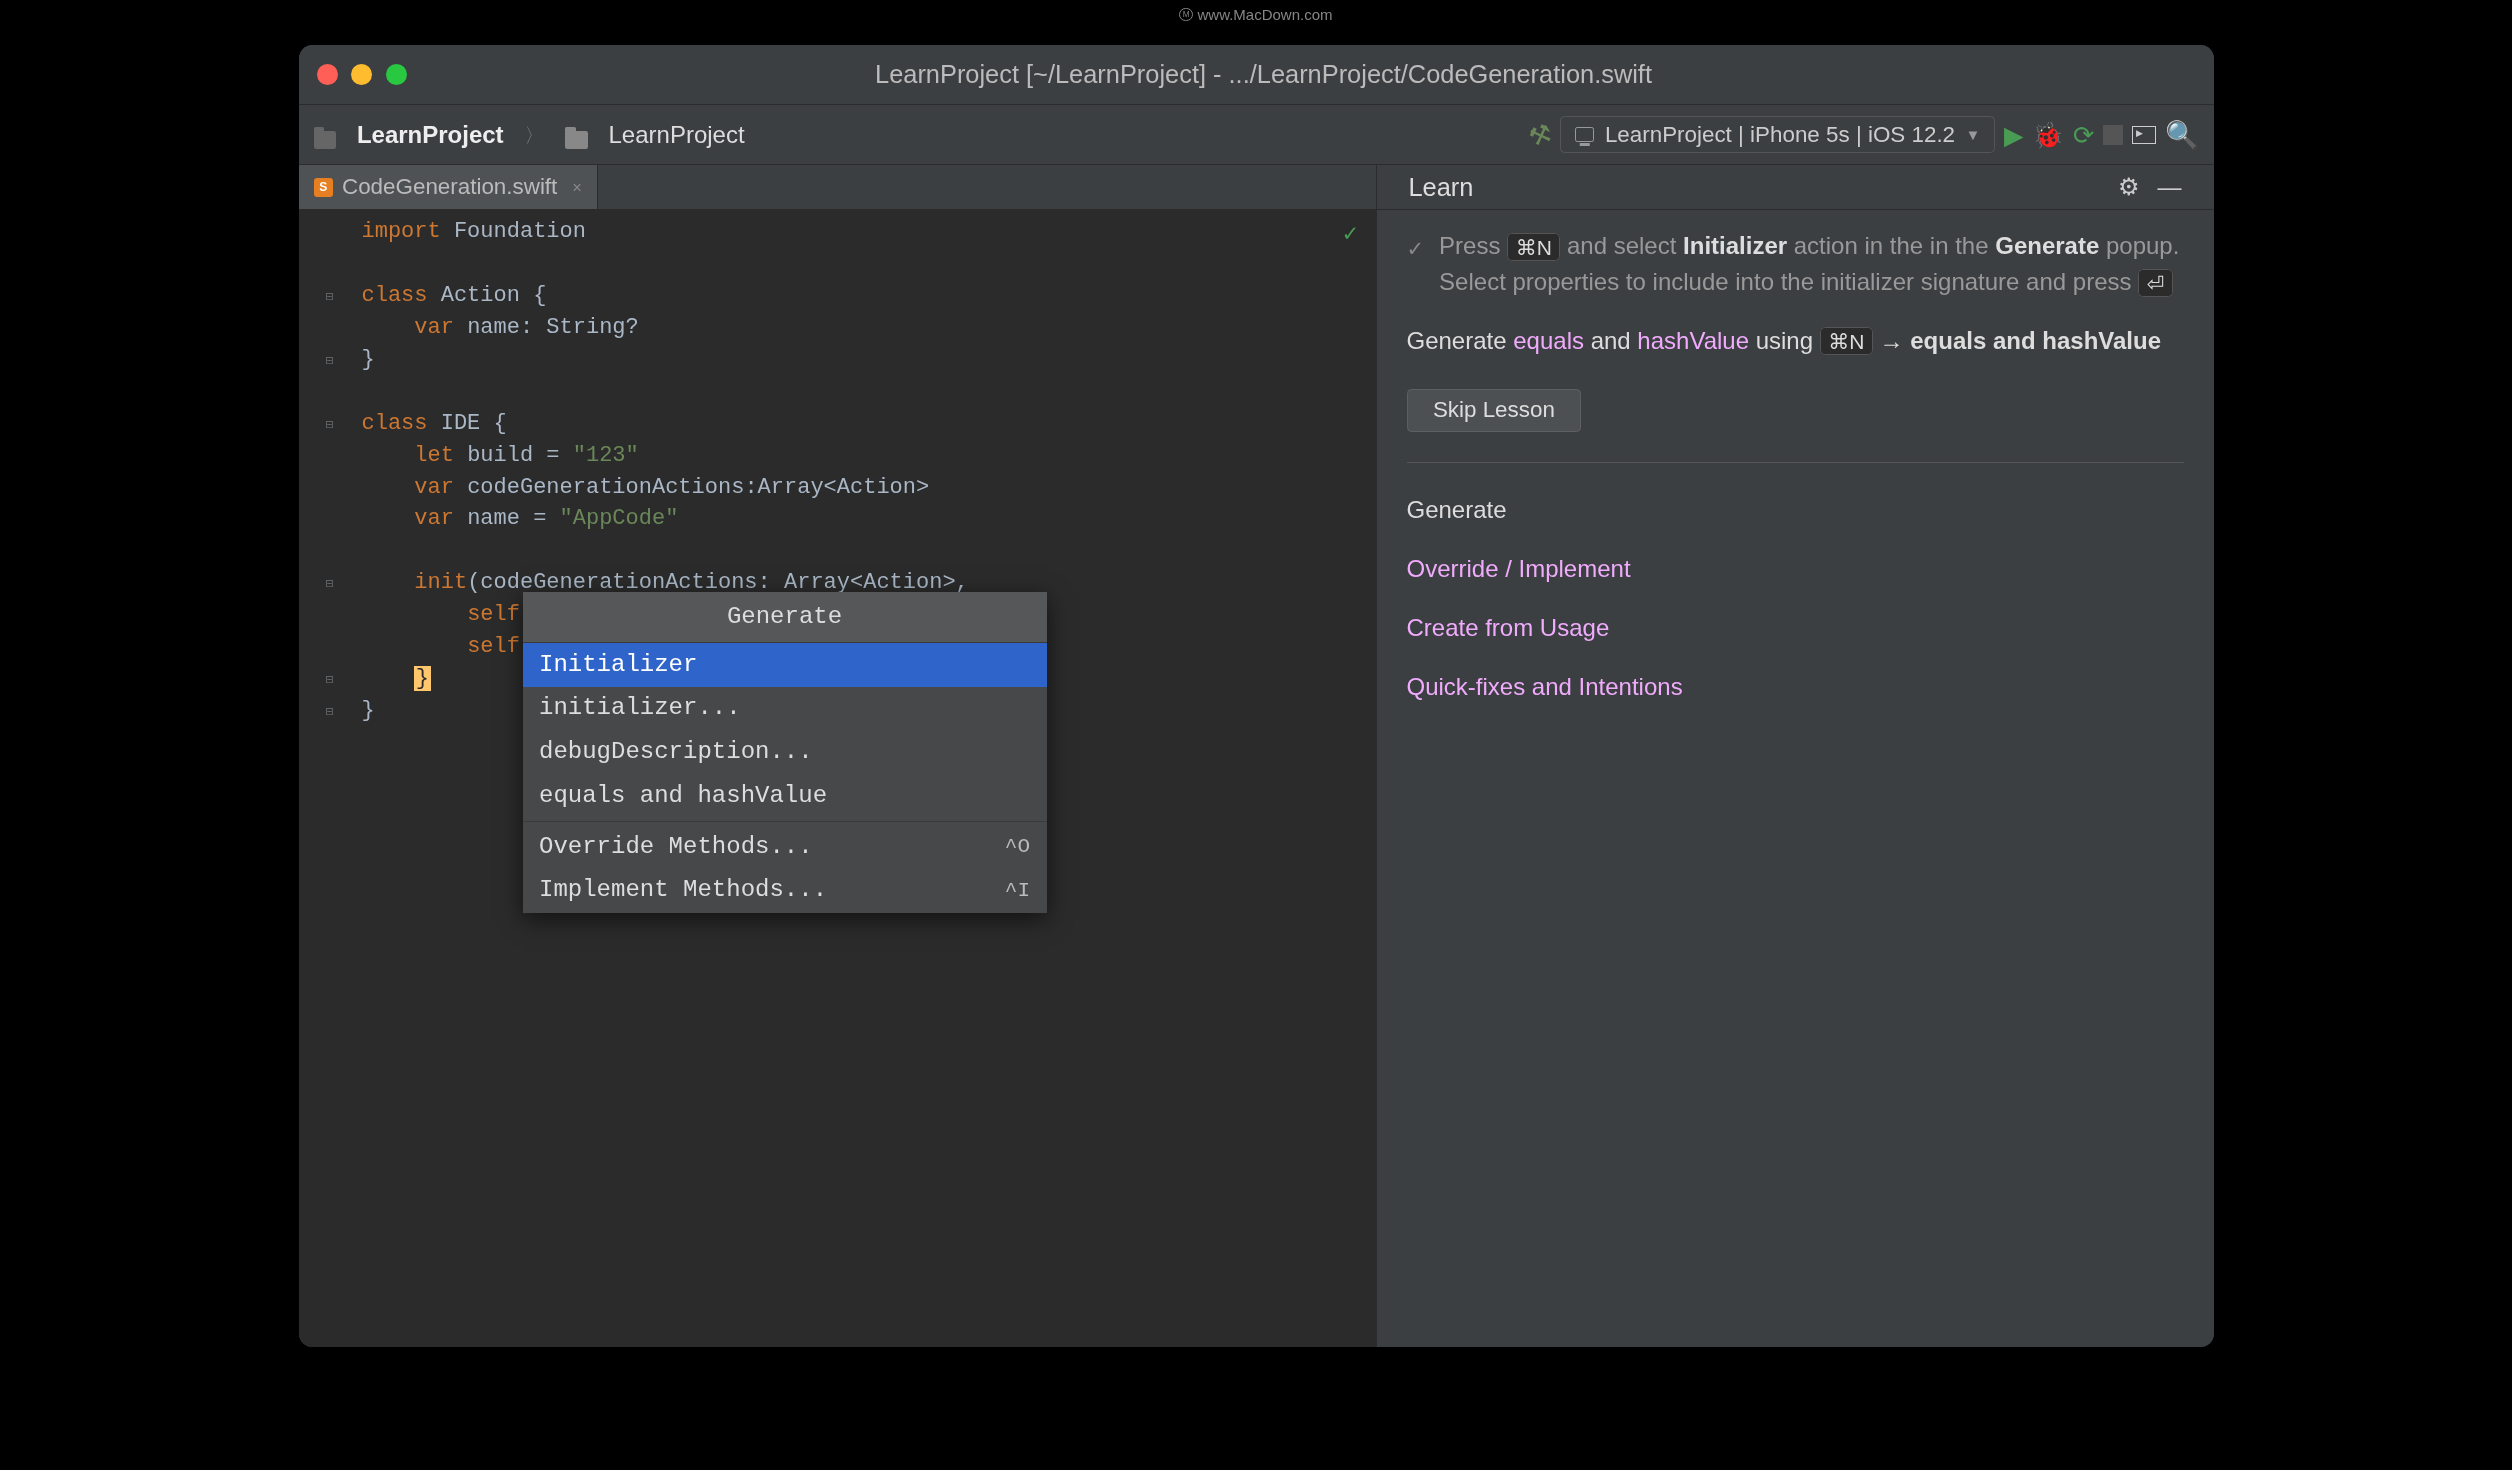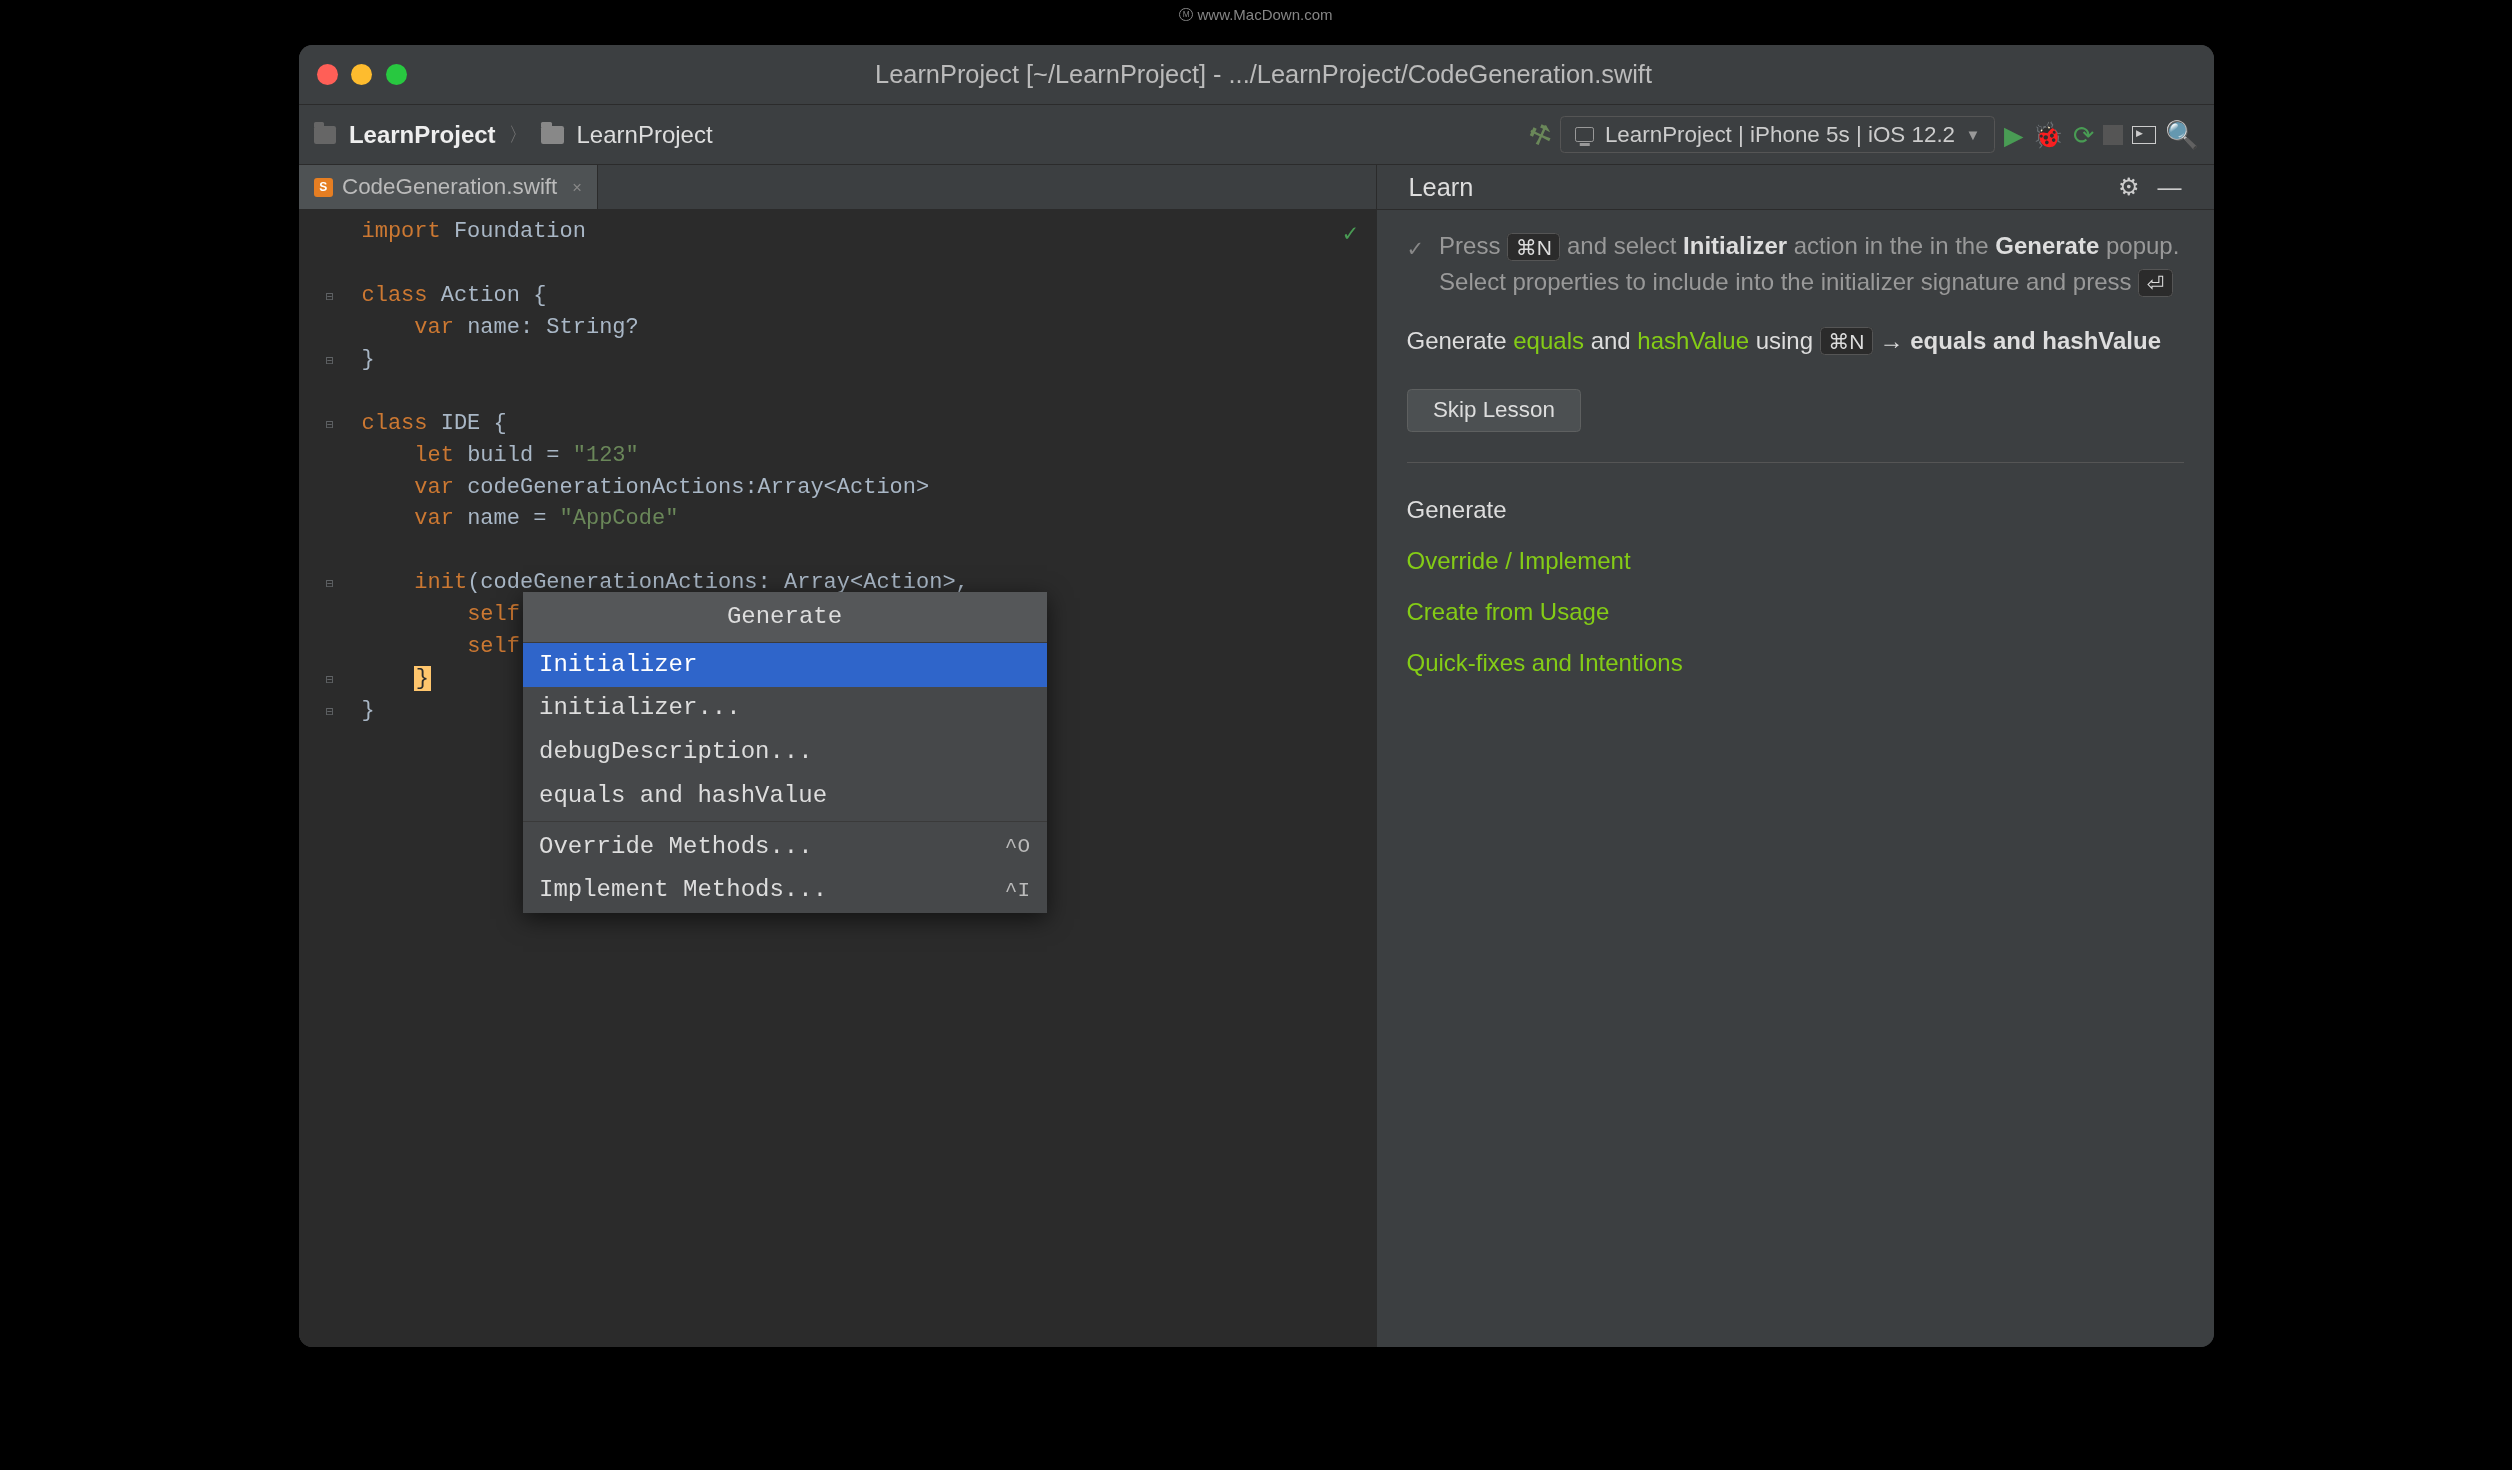--- a/index.html
+++ b/index.html
@@ -60,22 +60,22 @@
   height: 60px;
   background: #3c3f41;
   display: flex;
   align-items: center;
   padding: 0 15px;
   gap: 9px;
   border-bottom: 0.7px solid #2b2b2b;
 }
 .breadcrumb {
   display: flex;
-  align-items: center;
-  gap: 13px;
+  align-items: flex-end;
+  gap: 21px;
   color: #ddd;
   font-size: 24px;
 }
 .folder-icon {
   width: 22.4px; height: 18px; background: #888; border-radius: 2.2px;
   position: relative;
 }
 .folder-icon::before {
   content: ""; position: absolute; top: -3.7px; left: 0; width: 10.5px; height: 4.5px;
   background: #888; border-radius: 1.5px 1.5px 0 0;
@@ -236,21 +236,21 @@
 .kbd {
   background: #2b2b2b;
   border: 0.7px solid #555;
   border-radius: 4.5px;
   padding: 1.5px 7.5px;
   color: #ddd;
   font-size: 21px;
   font-family: inherit;
 }
 .strong { color: #ddd; font-weight: 700; }
-.link { color: #84cc16; cursor: pointer; }
+.link { color: #f0abfc; cursor: pointer; margin-top: 8px; }
 .skip-btn {
   background: #4c5052;
   border: 0.7px solid #5e6060;
   color: #ddd;
   font-size: 22.4px;
   padding: 7.5px 25.4px;
   border-radius: 4.5px;
   cursor: pointer;
 }
 .divider { height: 0.7px; background: #555; margin: 30px 0 22.4px; }

